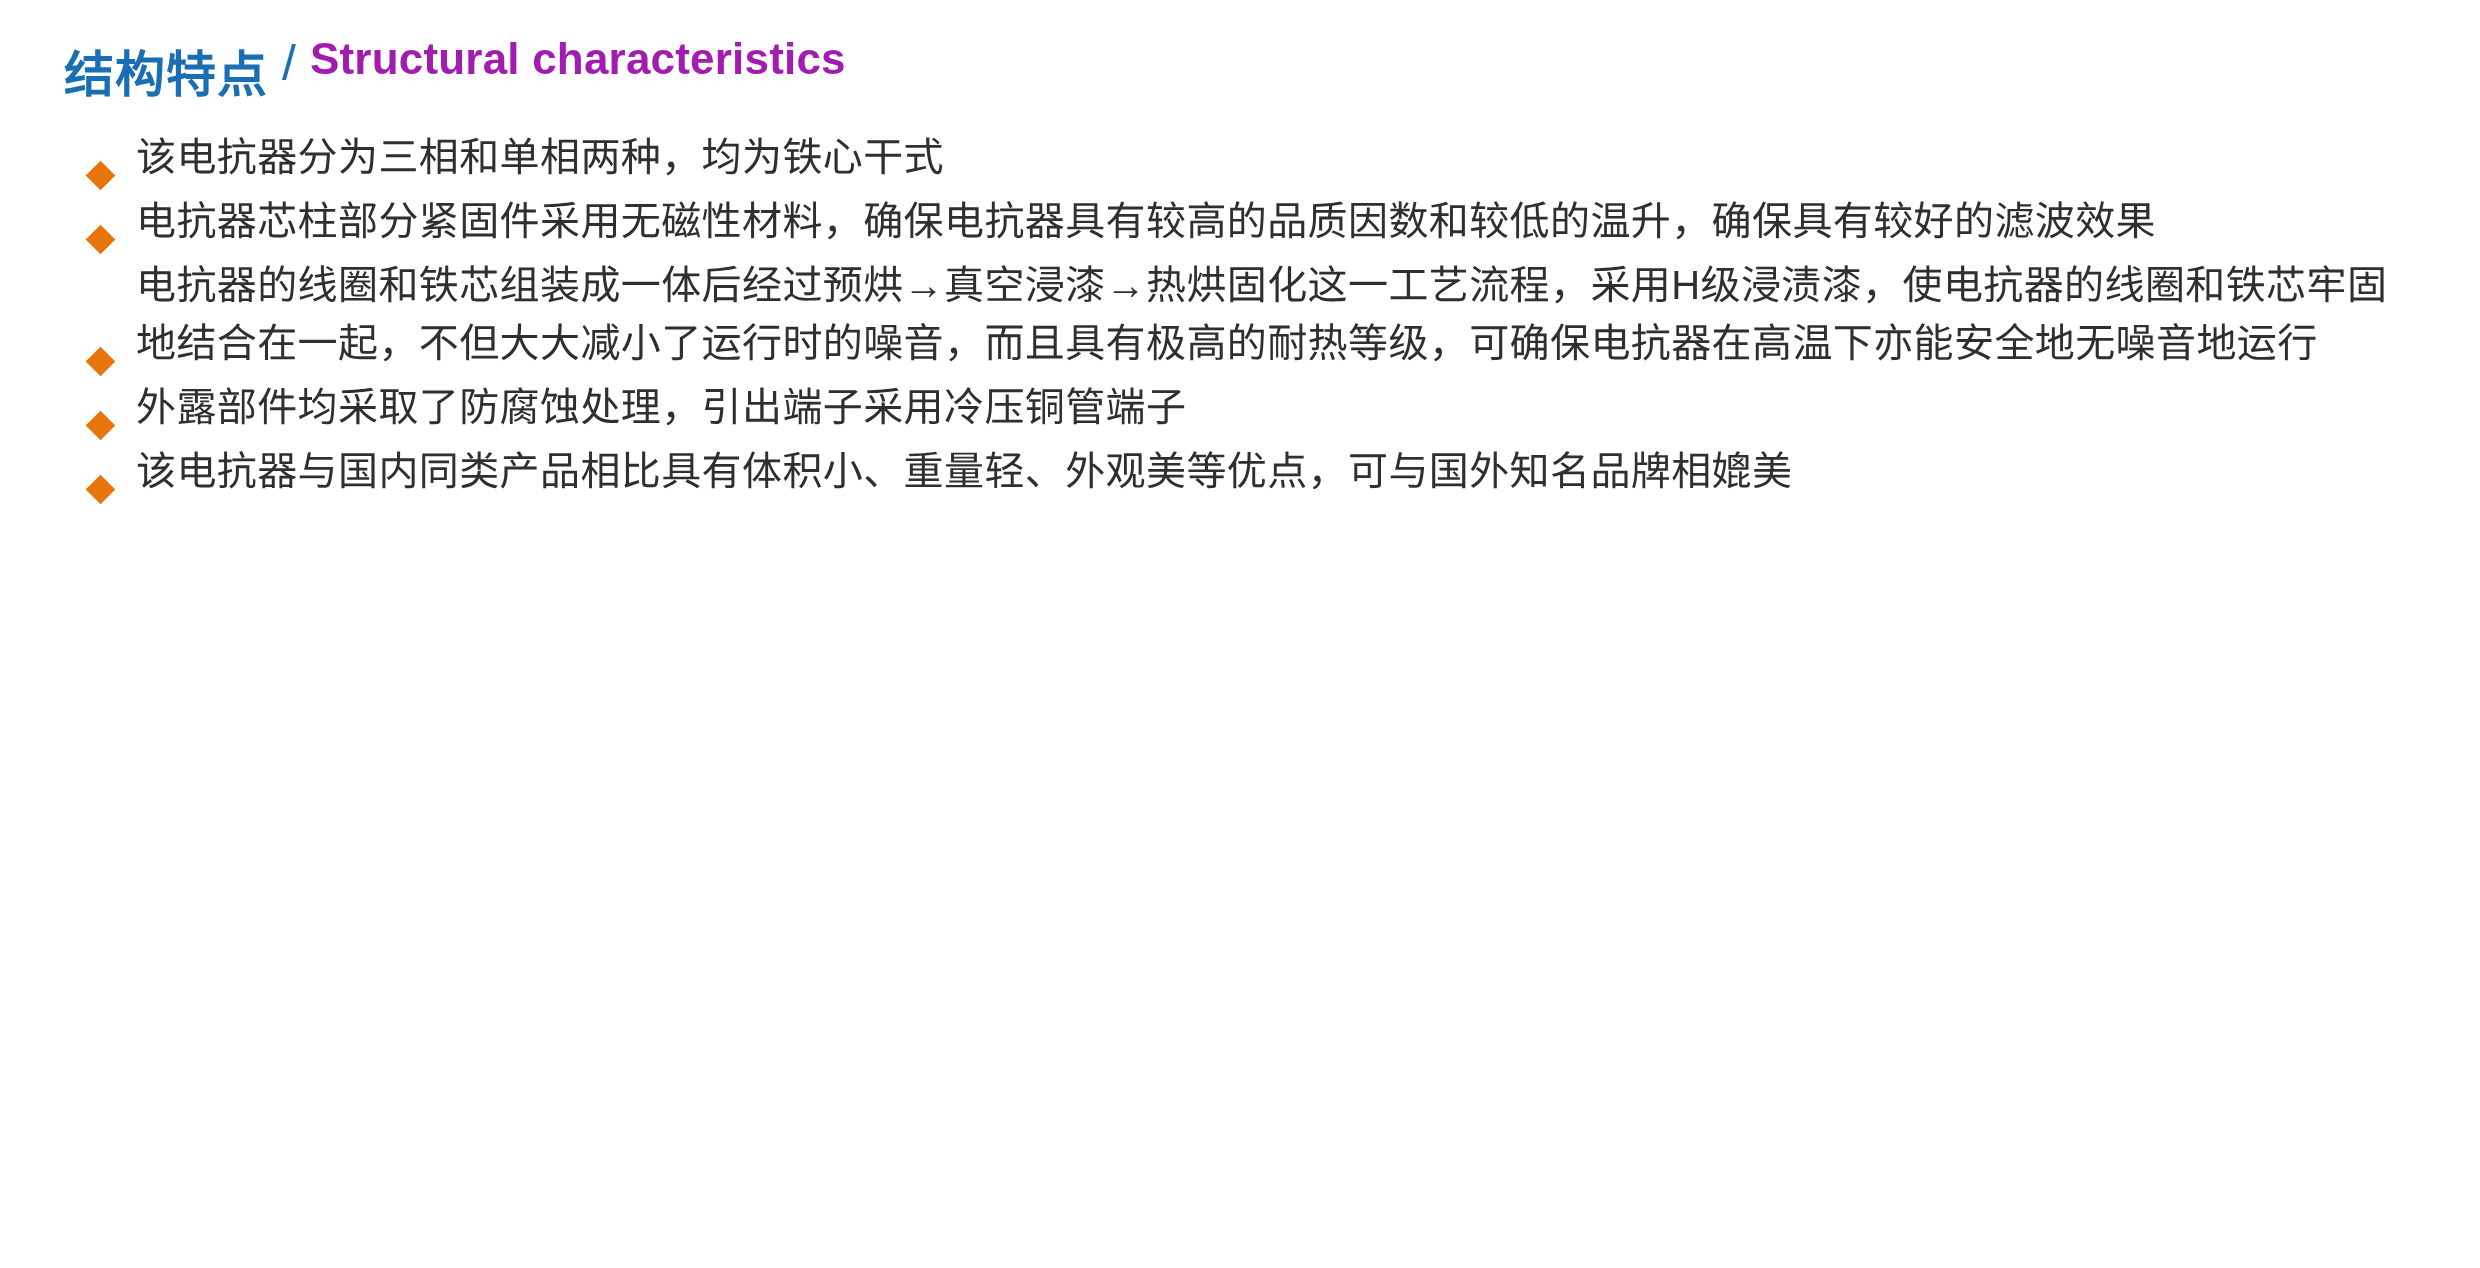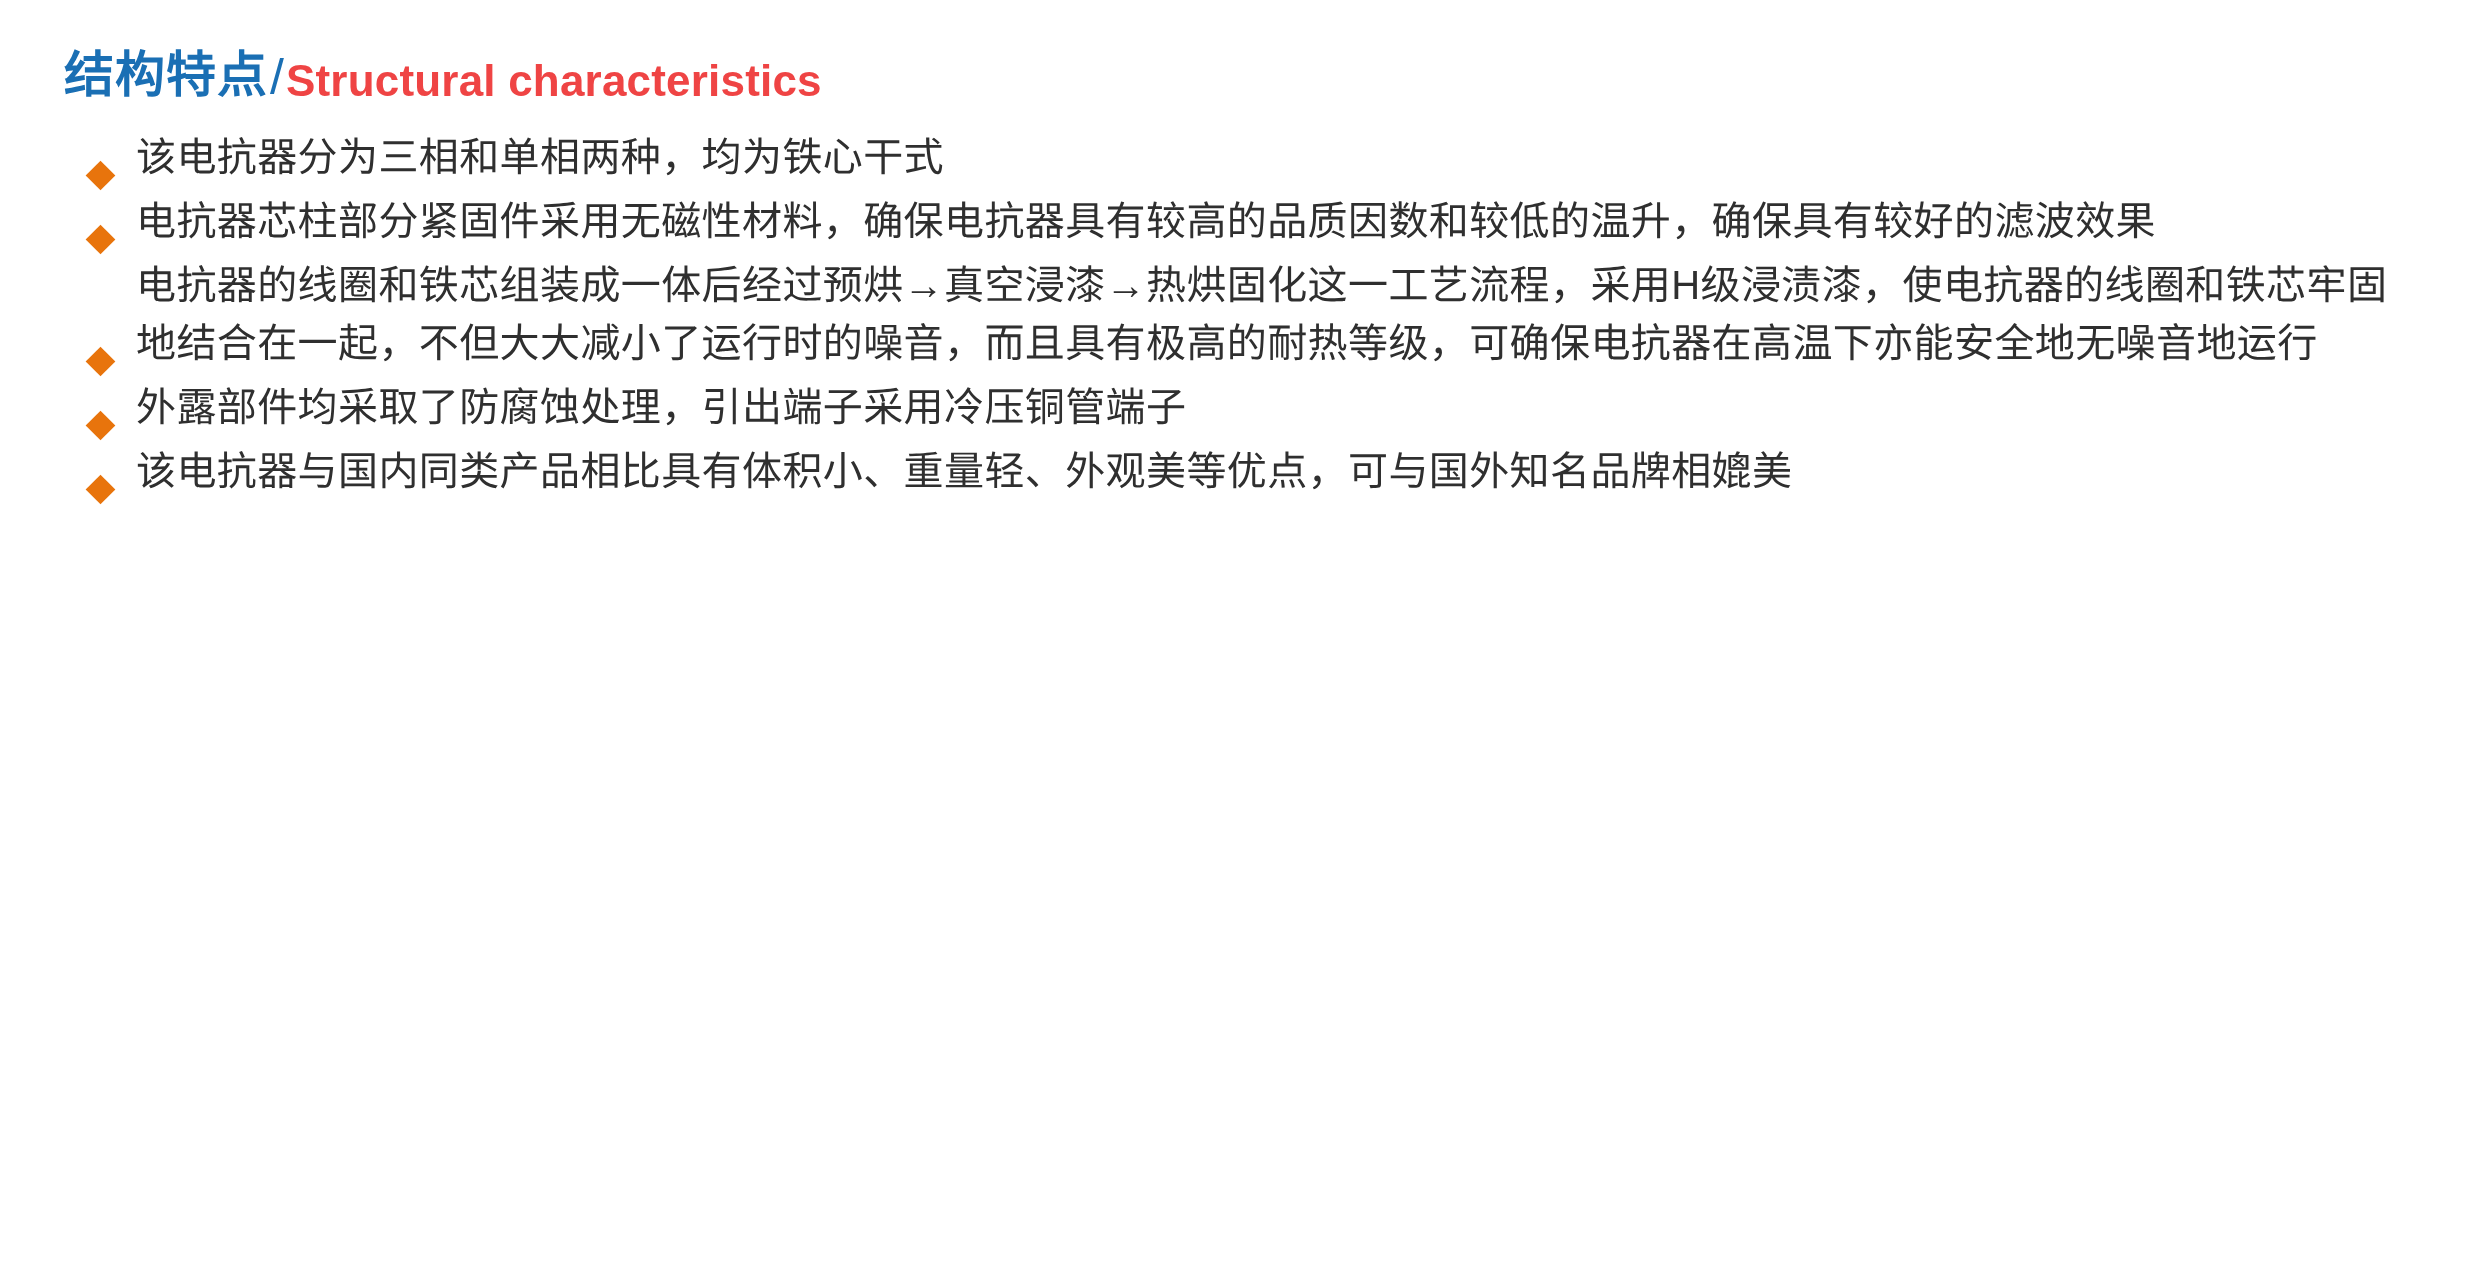--- a/index.html
+++ b/index.html
@@ -16,41 +16,41 @@
   }
   .page {
     position: relative;
     width: 2480px;
     height: 1268px;
     box-sizing: border-box;
     padding: 34px 60px 0 60px;
   }
   .heading {
     display: flex;
-    align-items: flex-end;
-    gap: 0;
+    align-items: flex-start;
+    gap: 12px;
     margin: 0 0 22px 4px;
     white-space: nowrap;
   }
   .heading-cn {
     font-size: 50px;
     font-weight: 700;
     color: #1a6fb4;
     letter-spacing: 1px;
   }
   .heading-sep {
     font-size: 50px;
     font-weight: 400;
     color: #1a6fb4;
     padding: 0 2px;
   }
   .heading-en {
     font-size: 44px;
     font-weight: 700;
-    color: #ef4444;
+    color: #a21caf;
     letter-spacing: 0.2px;
   }
   .bullet-list {
     list-style: none;
     margin: 0;
     padding: 0 0 0 30px;
   }
   .bullet-item {
     position: relative;
     display: flex;

